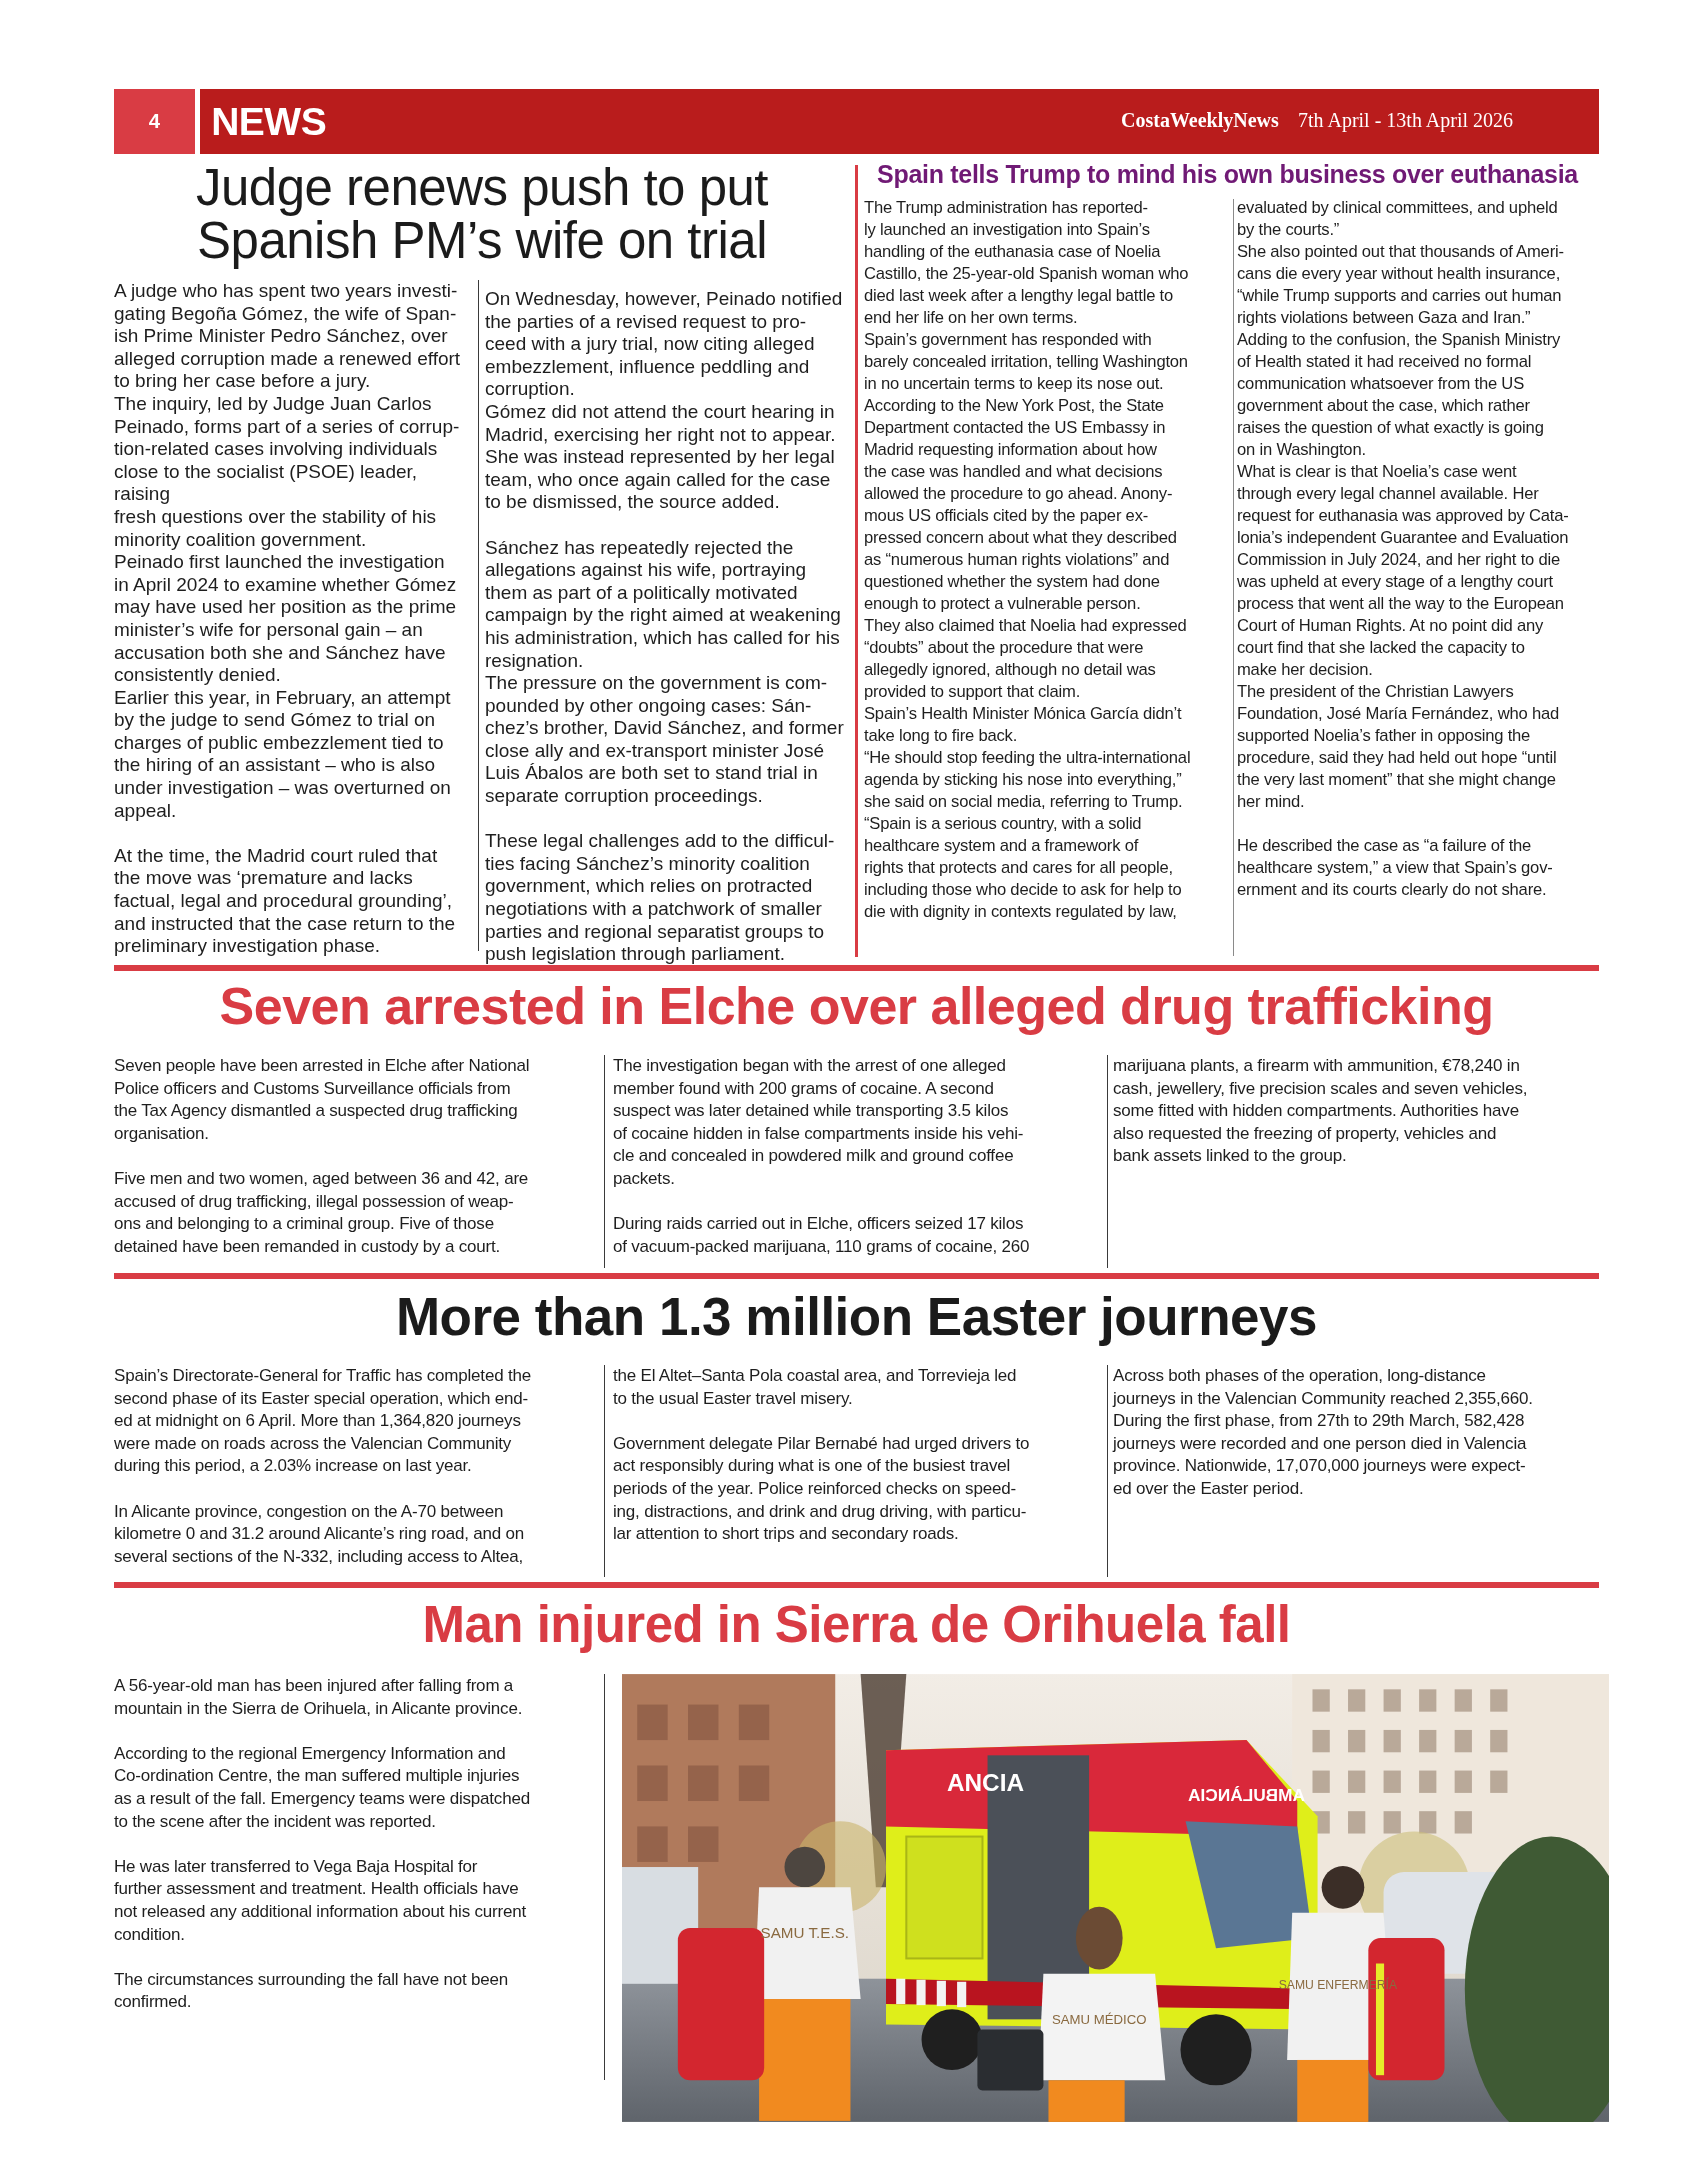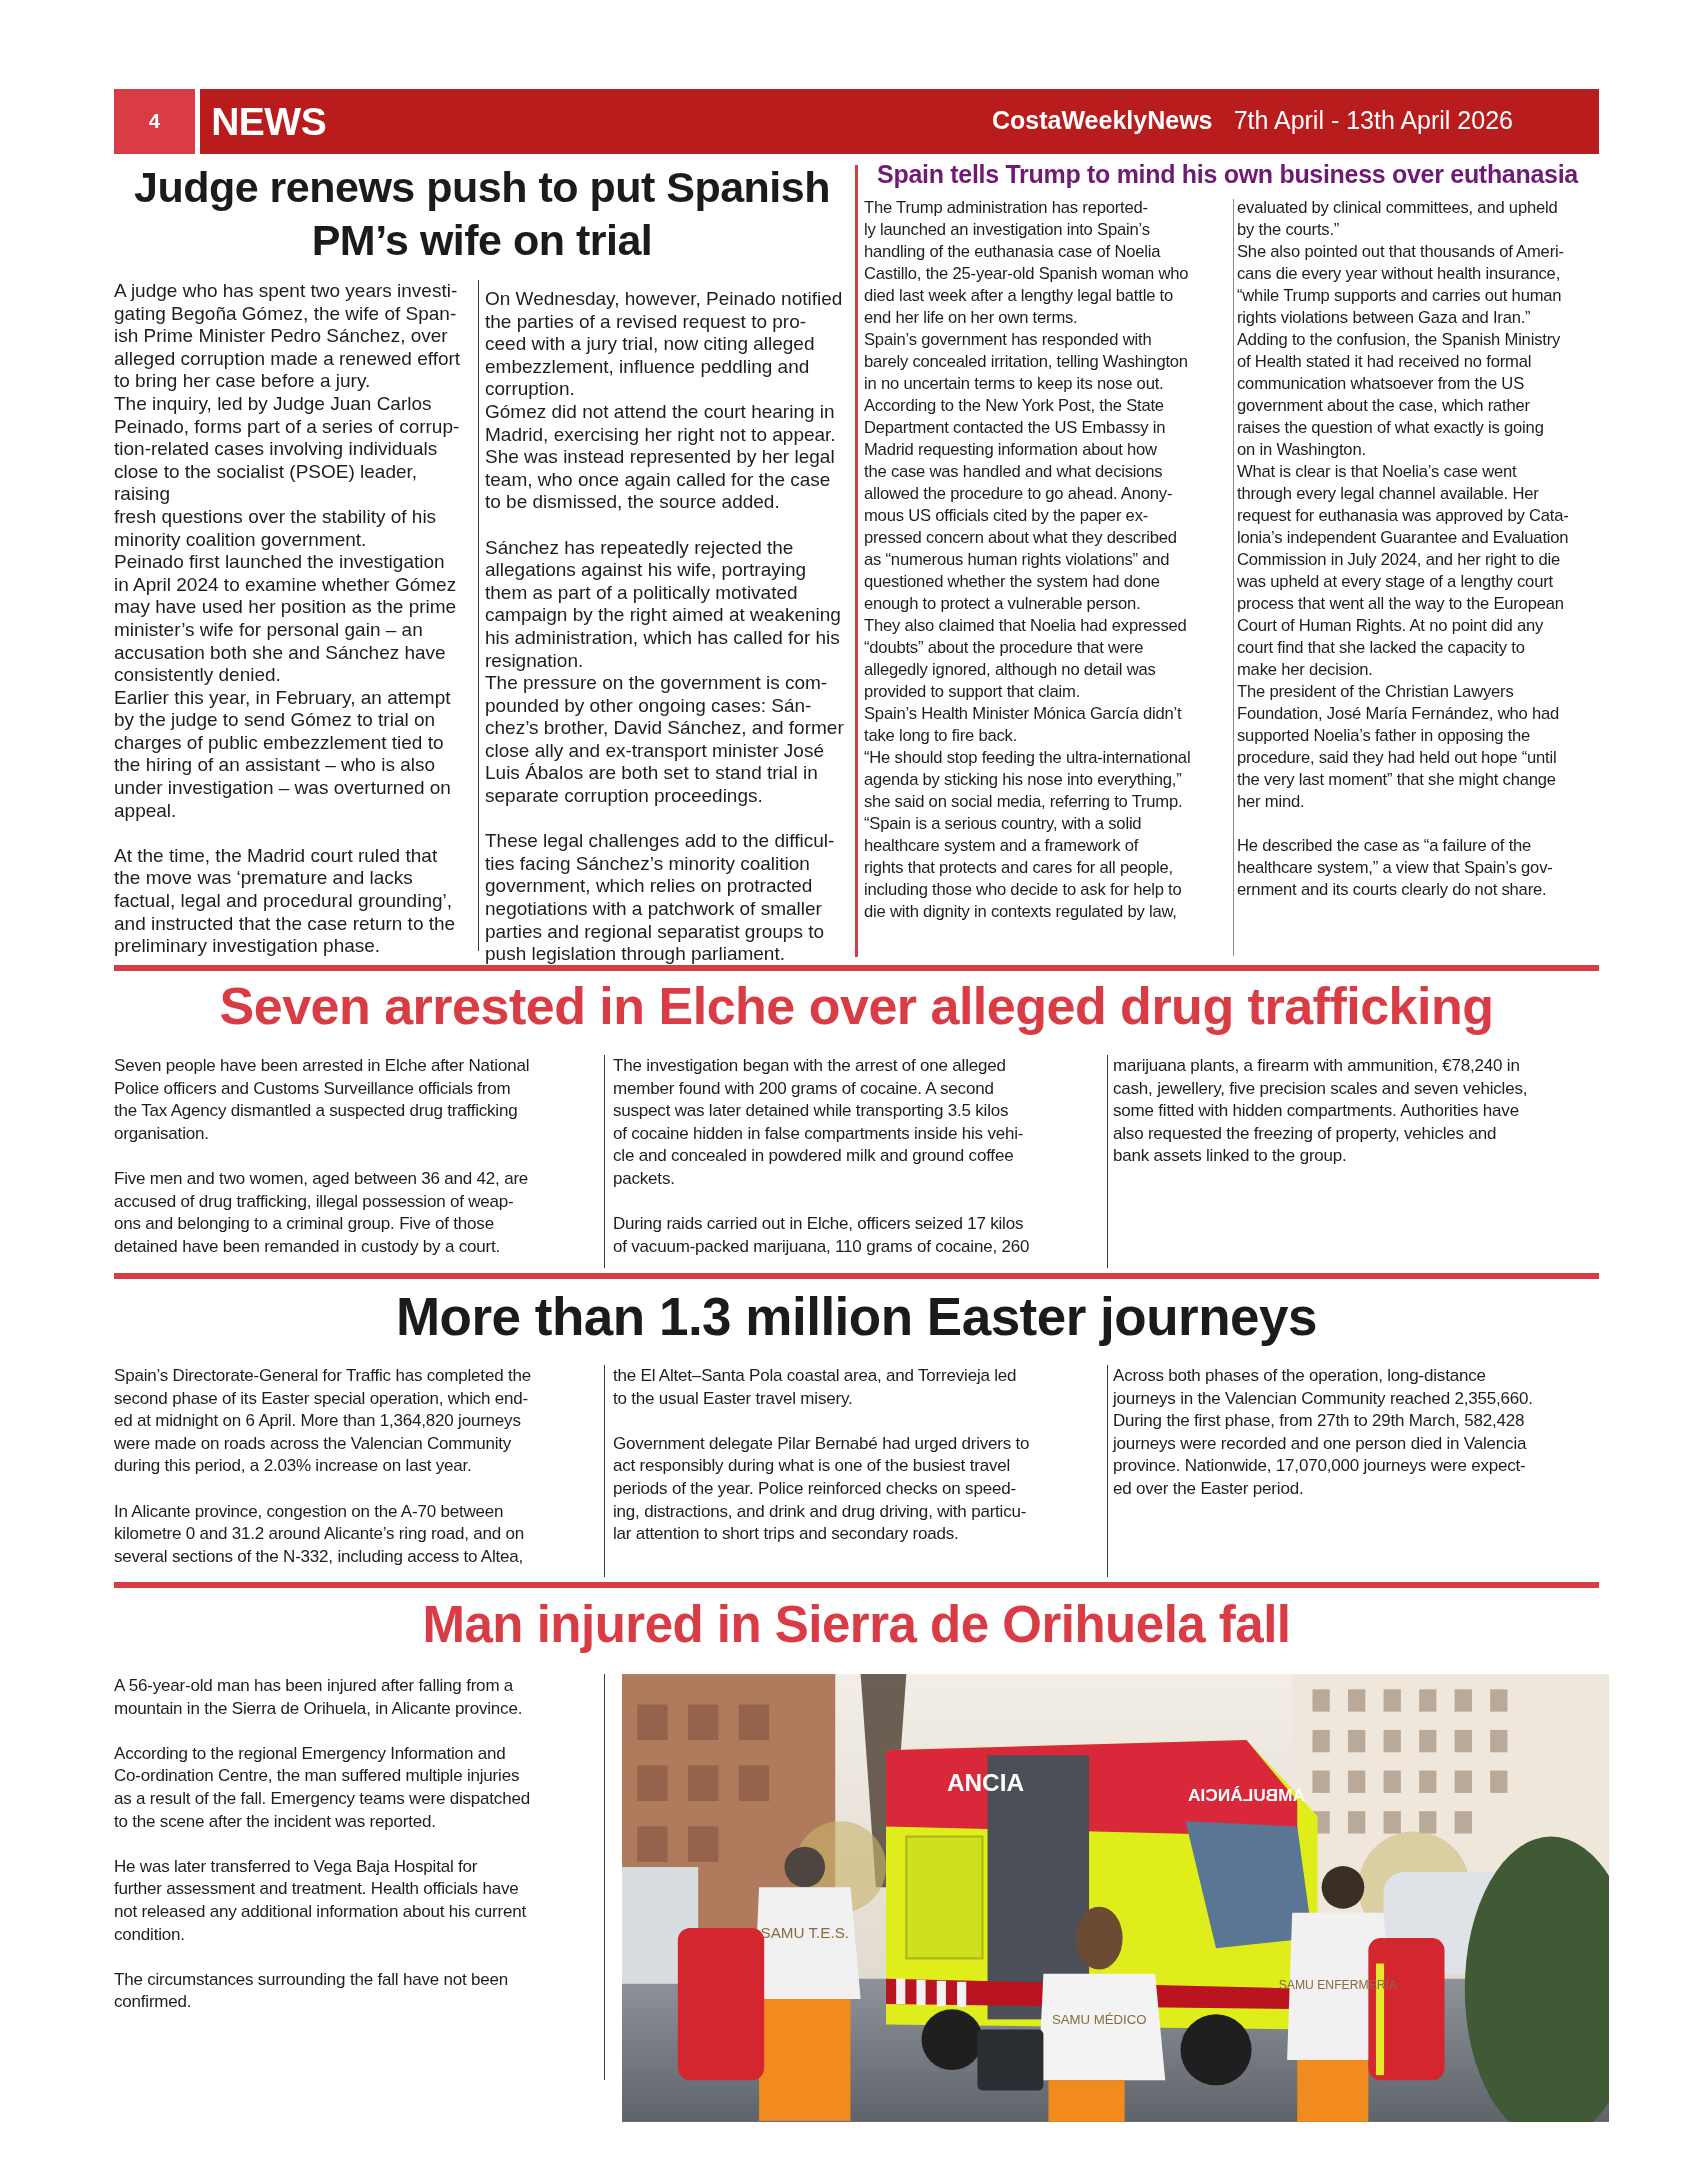--- a/index.html
+++ b/index.html
@@ -5,31 +5,31 @@
   html, body { margin: 0; padding: 0; background: #ffffff; }
   body { width: 1705px; height: 2183px; position: relative; overflow: hidden;
          font-family: "Liberation Sans", sans-serif; color: #1e1e1e; }
 
   
   .header { position: absolute; left: 114px; top: 89px; width: 1485px; height: 65px; }
   .hdr-page { position: absolute; left: 0; top: 0; width: 81px; height: 65px; background: #d93c44;
               color: #fff; font-weight: bold; font-size: 20.3px; display: flex; align-items: center; justify-content: center; }
   .hdr-main { position: absolute; left: 86px; top: 0; right: 0; height: 65px; background: #b91c1c; color: #fff; }
   .hdr-section { position: absolute; left: 11.2px; top: 8.1px; font-size: 39px; font-weight: bold; line-height: 49px; letter-spacing: -0.5px; }
-  .hdr-right { position: absolute; right: 86px; top: 15.2px; font-size: 25px; line-height: 32.5px; white-space: nowrap; }
+  .hdr-right { position: absolute; right: 86px; top: 15.2px; font-size: 20px; line-height: 32.5px; white-space: nowrap; font-family: Liberation Serif, serif; }
   .hdr-brand { font-weight: bold; margin-right: 14.2px; }
 
   
   .body-text { position: absolute; font-size: 19px; line-height: 22.6px; white-space: pre-line; color: #1e1e1e; }
   .col-rule { position: absolute; width: 1.5px; background: #3a3a3a; }
   .red-rule { position: absolute; background: #d93c44; }
 
   
   .h-judge { position: absolute; left: 114px; top: 161px; width: 736px; text-align: center;
-             font-size: 43px; font-weight: bold; line-height: 53px; color: #1b1b1b; letter-spacing: -0.5px; }
+             font-size: 51px; font-weight: normal; line-height: 53px; color: #1b1b1b; letter-spacing: -0.5px; }
   
   .h-spain { position: absolute; left: 858px; top: 158px; width: 739px; text-align: center;
              font-size: 25px; font-weight: bold; line-height: 32.5px; color: #701a75; letter-spacing: -0.3px; }
   .body-narrow { font-size: 16.6px; line-height: 22px; letter-spacing: -0.2px; }
 
   
   .h-big { position: absolute; left: 114px; width: 1485px; text-align: center; font-weight: bold; letter-spacing: -0.5px; }
   .h-red { color: #d93c44; }
   .h-black { color: #1b1b1b; }
 

